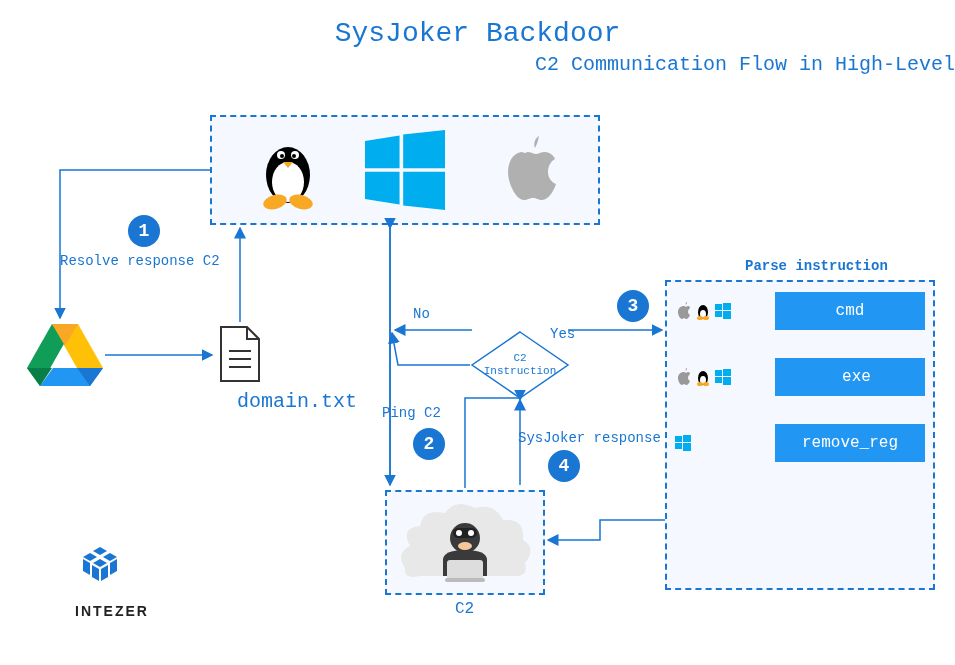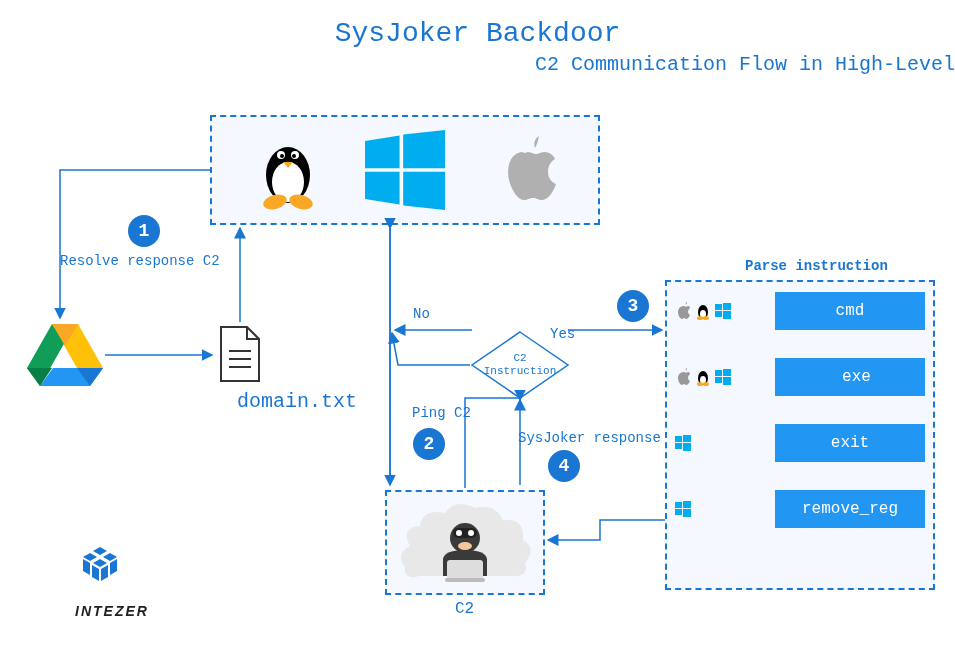--- a/index.html
+++ b/index.html
@@ -148,21 +148,20 @@
     top: 545px;
     text-align: center;
   }
   .intezer-text {
     font-family: Arial, sans-serif;
     font-size: 14px;
     font-weight: bold;
     letter-spacing: 2px;
     color: #222;
     margin-top: 8px;
-    font-style: italic;
   }
   svg { display: block; }
 </style>
 </head>
 <body>
 
 <div class="title">SysJoker Backdoor</div>
 <div class="subtitle">C2 Communication Flow in High-Level</div>
 
 <div class="dashed-box os-box">
@@ -243,21 +242,21 @@
   </svg>
   <div class="diamond-text">
     <span>C2</span><br>
     <span>Instruction</span>
   </div>
 </div>
 
 <div class="label" style="left:413px; top:306px;">No</div>
 <div class="label" style="left:550px; top:326px;">Yes</div>
 
-<div class="label" style="left:412px; top:405px;">Ping C2</div>
+<div class="label" style="left:382px; top:405px;">Ping C2</div>
 <div class="step-circle" style="left:413px; top:428px;">2</div>
 
 <div class="step-circle" style="left:617px; top:290px;">3</div>
 
 <div class="label" style="left:518px; top:430px;">SysJoker response</div>
 <div class="step-circle" style="left:548px; top:450px;">4</div>
 
 <div class="label parse-title">Parse instruction</div>
 <div class="dashed-box parse-box">
   <div class="cmd-row">
@@ -292,31 +291,20 @@
           <ellipse cx="11" cy="16" rx="3" ry="2" fill="#f9a825"></ellipse>
         </svg>
       <svg width="16" height="16">
           <rect x="0" y="1" width="7" height="6" fill="#00adef"></rect>
           <rect x="8" y="0" width="8" height="7" fill="#00adef"></rect>
           <rect x="0" y="8" width="7" height="6" fill="#00adef"></rect>
           <rect x="8" y="8" width="8" height="8" fill="#00adef"></rect>
         </svg>
     </div>
     <div class="cmd-btn" style="margin-bottom:0;padding-left:13px;">exe</div>
-  </div>
-  <div class="cmd-row">
-    <div class="cmd-icons">
-      <svg width="16" height="16">
-          <rect x="0" y="1" width="7" height="6" fill="#00adef"></rect>
-          <rect x="8" y="0" width="8" height="7" fill="#00adef"></rect>
-          <rect x="0" y="8" width="7" height="6" fill="#00adef"></rect>
-          <rect x="8" y="8" width="8" height="8" fill="#00adef"></rect>
-        </svg>
-    </div>
-    <div class="cmd-btn" style="margin-bottom:0;">exit</div>
   </div>
   <div class="cmd-row" style="margin-bottom:0;">
     <div class="cmd-icons">
       <svg width="16" height="16">
           <rect x="0" y="1" width="7" height="6" fill="#00adef"></rect>
           <rect x="8" y="0" width="8" height="7" fill="#00adef"></rect>
           <rect x="0" y="8" width="7" height="6" fill="#00adef"></rect>
           <rect x="8" y="8" width="8" height="8" fill="#00adef"></rect>
         </svg>
     </div>

